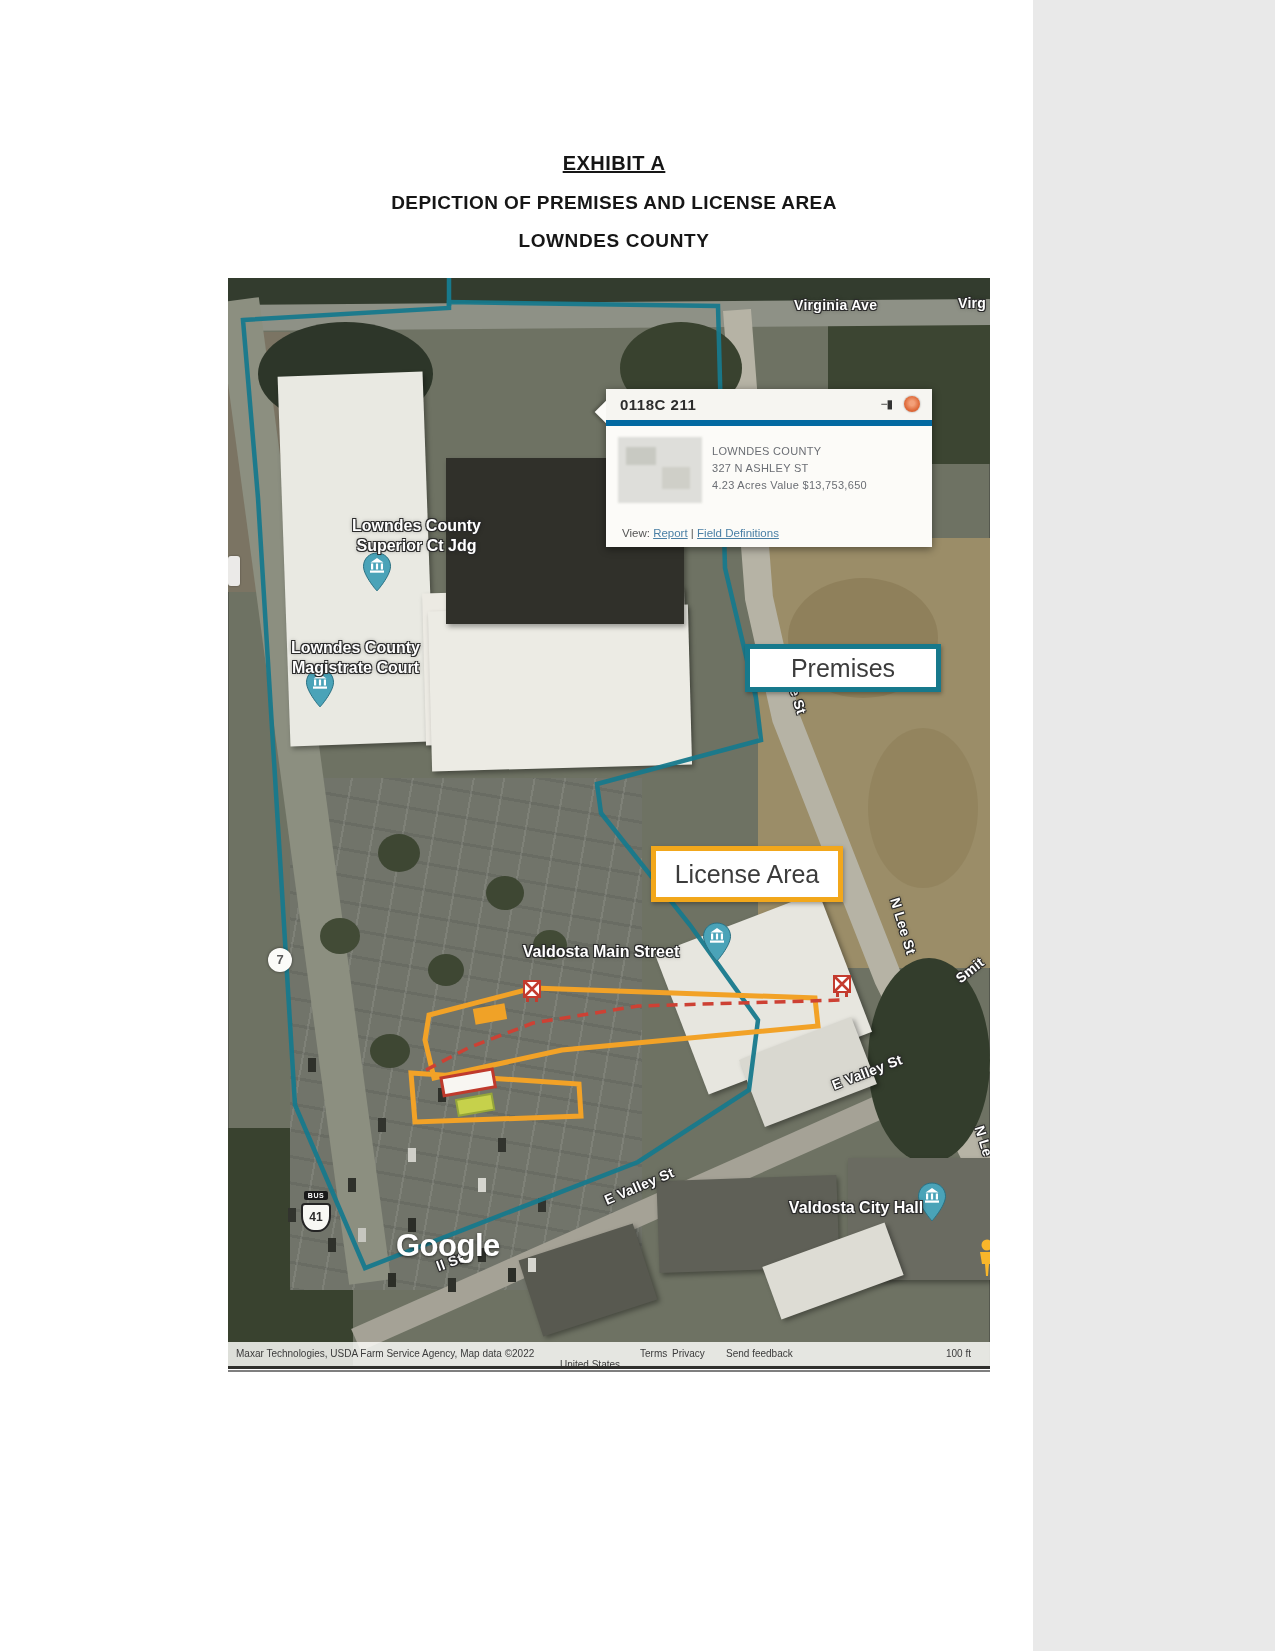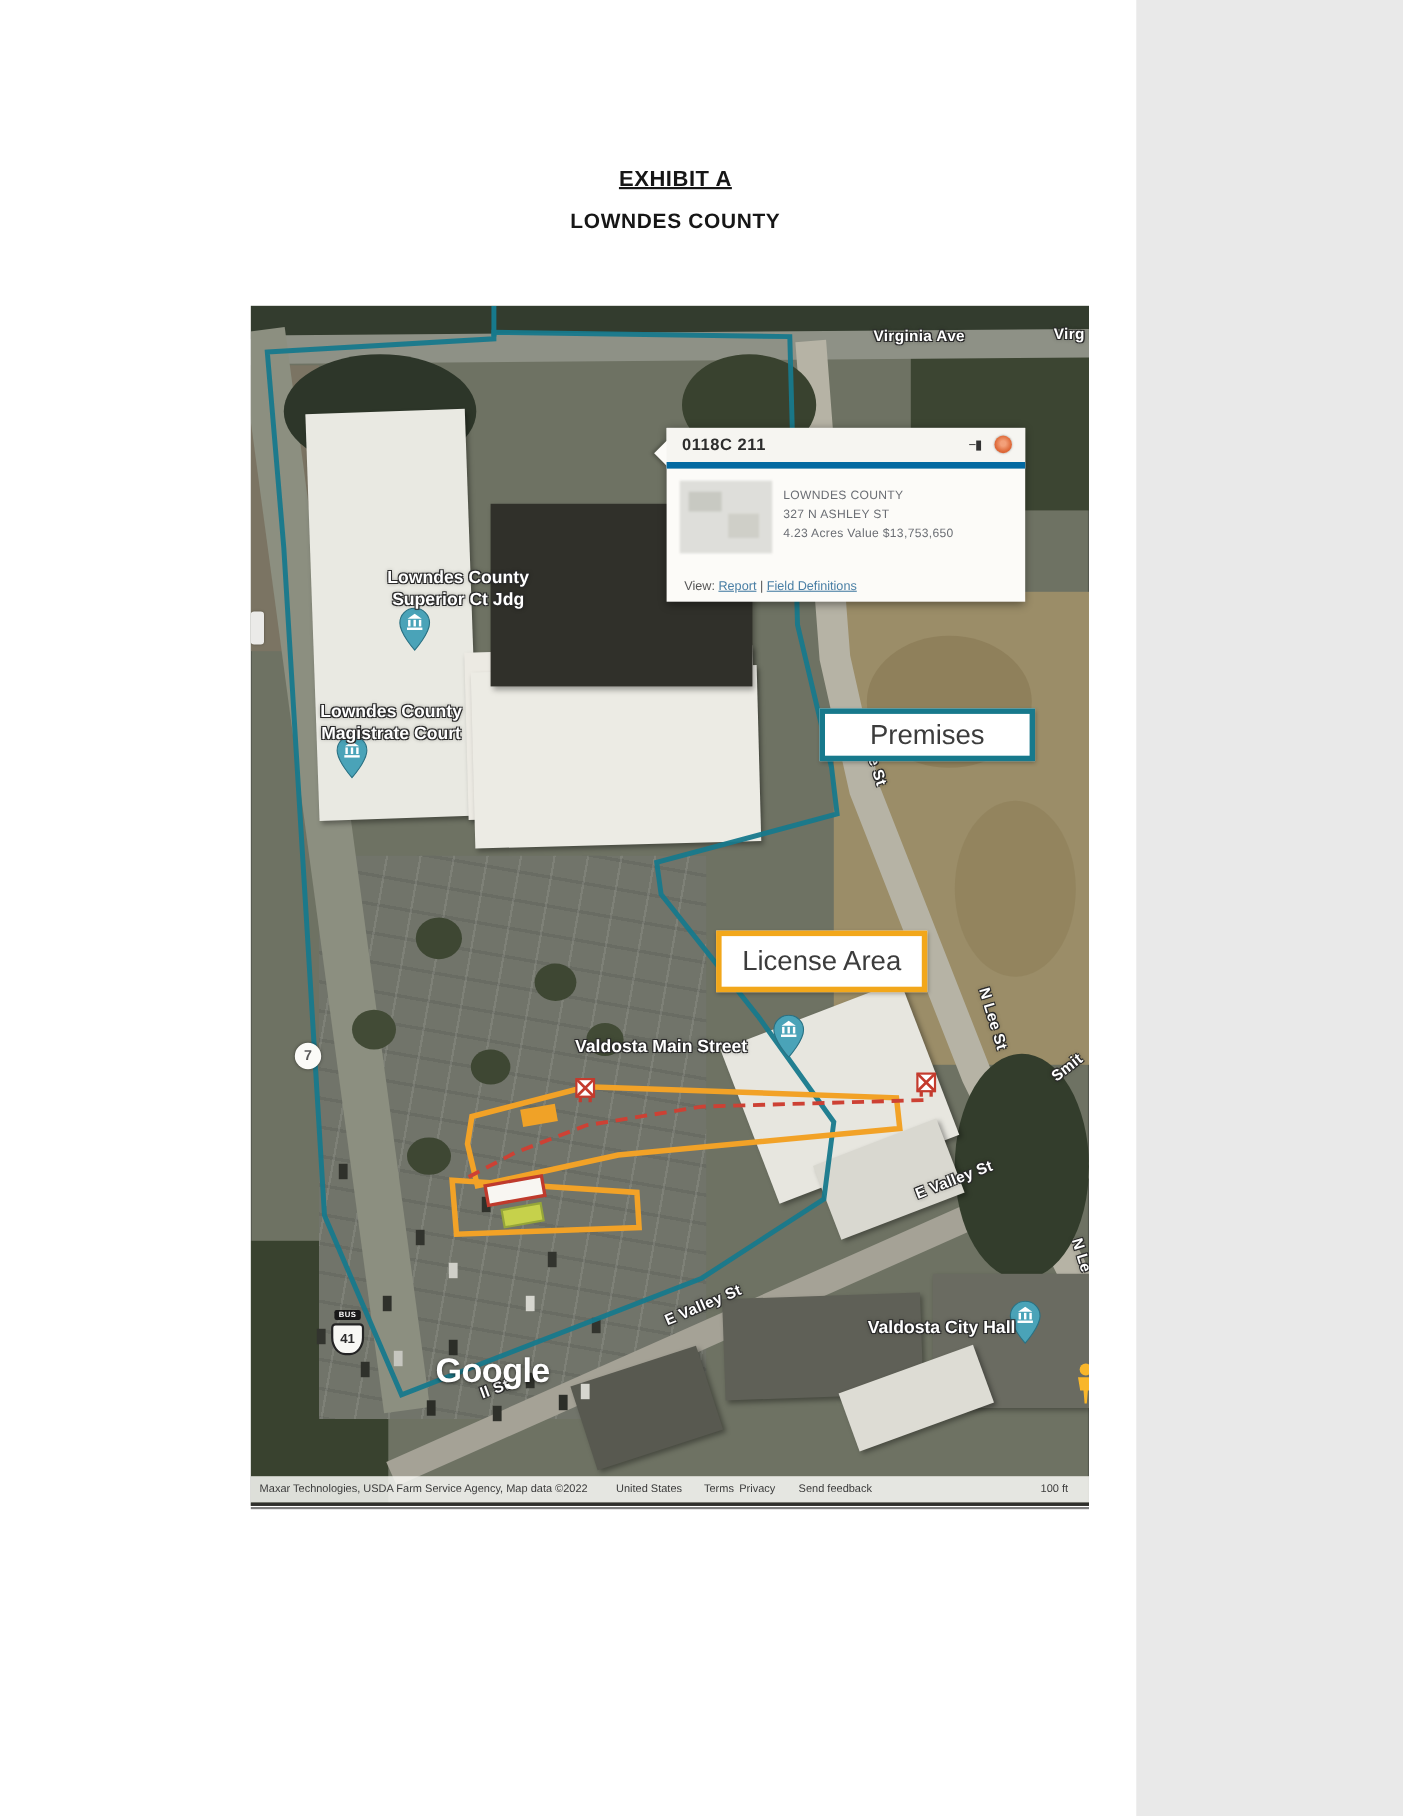--- a/index.html
+++ b/index.html
@@ -66,20 +66,21 @@
   .licbox{left:651px;top:846px;width:182px;height:46px;border:5px solid #f2a71b;}
   .scanline{position:absolute;left:228px;top:1370px;width:762px;height:2px;background:#3a3a3a;opacity:.65;}
 </style>
 </head>
 <body>
 
 <div class="page">
 
   <div class="titleblock">
     <div class="t1">EXHIBIT A</div>
+    <div class="t2">DEPICTION OF PREMISES AND LICENSE AREA</div>
     <div class="t3">LOWNDES COUNTY</div>
   </div>
 
   <div class="map">
 
     <div class="abs" style="left:0;top:0;width:762px;height:30px;background:#333c2e;"></div>
     <div class="abs" style="left:600px;top:26px;width:162px;height:160px;background:#3c4532;"></div>
     <div class="abs" style="left:530px;top:260px;width:232px;height:430px;background:#9b8d68;"></div>
     <div class="abs blob" style="left:560px;top:300px;width:150px;height:120px;background:#8a7a55;opacity:.7;"></div>
     <div class="abs blob" style="left:640px;top:450px;width:110px;height:160px;background:#8d7e58;opacity:.6;"></div>
@@ -217,21 +218,21 @@
     <div class="leftbadge"></div>
 
     <div class="glogo" style="left:168px;top:950px;">Google</div>
     <svg class="pegman" style="left:748px;top:960px;" width="22" height="40" viewBox="0 0 22 40">
       <circle cx="11" cy="7" r="5.5" fill="#f9b62a"></circle>
       <path d="M4 14 h14 l-2 12 h-3 l-1 12 h-2 l-1-12 h-3 z" fill="#f9b62a"></path>
     </svg>
 
     <div class="attrib">
       <span style="left:8px;">Maxar Technologies, USDA Farm Service Agency, Map data ©2022</span>
-      <span style="left:332px;">United States</span>
+      <span style="left:332px;margin-top:11px;">United States</span>
       <span style="left:412px;">Terms</span>
       <span style="left:444px;">Privacy</span>
       <span style="left:498px;">Send feedback</span>
       <span style="left:718px;">100 ft</span>
     </div>
   </div>
 
   <div class="popup">
     <div class="notch"></div>
     <div class="pp-head">

